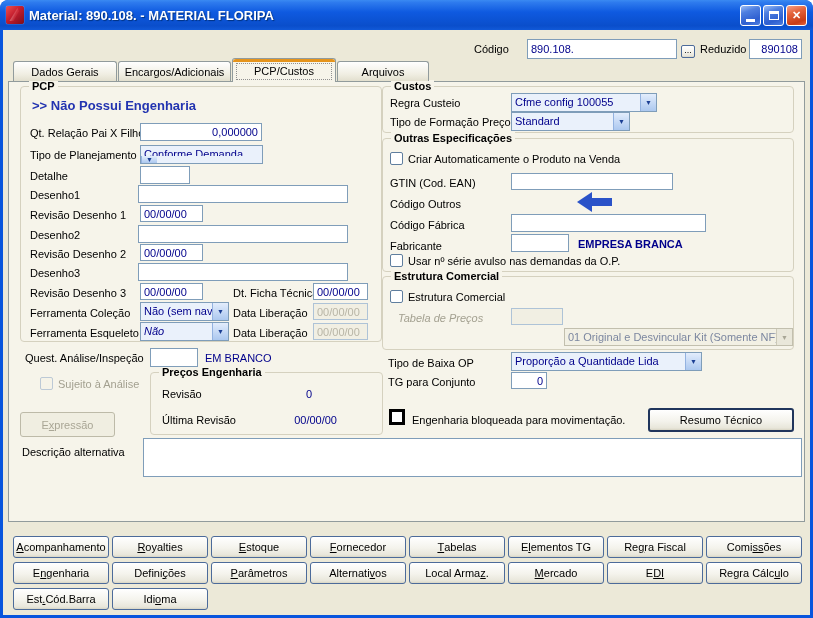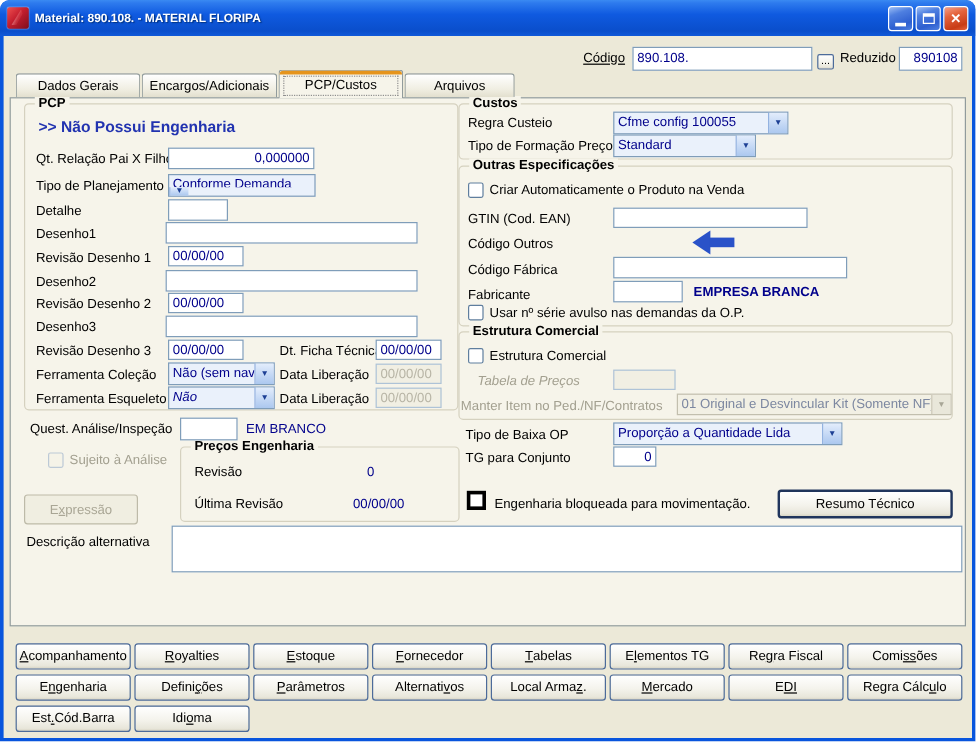--- a/index.html
+++ b/index.html
@@ -18,21 +18,21 @@
   .appicon{
     width:18px;height:18px;border-radius:2px;flex:0 0 auto;
     background:linear-gradient(135deg,#F05050 0%,#C41E2E 45%,#7E0E1C 100%);
     position:relative;box-shadow:0 0 1px #fff;
   }
   .appicon::after{
     content:"";position:absolute;left:3px;top:2px;width:10px;height:13px;
     background:linear-gradient(115deg,rgba(255,255,255,.85),rgba(255,120,120,.2) 60%,transparent);
     clip-path:polygon(85% 0,100% 25%,45% 100%,5% 100%);
   }
-  .title{flex:1;color:#fff;font-weight:bold;font-size:10px;text-shadow:1px 1px 1px #00317E;white-space:nowrap;overflow:hidden;}
+  .title{flex:1;color:#fff;font-weight:bold;font-size:13px;text-shadow:1px 1px 1px #00317E;white-space:nowrap;overflow:hidden;}
   .winbtns{display:flex;gap:2px;}
   .winbtn{
     width:21px;height:21px;border:1px solid #fff;border-radius:3px;
     background:linear-gradient(160deg,#9CBEF5 0%,#4E7FE0 30%,#2E5FD0 72%,#4E7FE0 100%);
     display:flex;align-items:center;justify-content:center;color:#fff;
     font-size:11px;font-weight:bold;cursor:pointer;
   }
   .winbtn.close{background:linear-gradient(160deg,#F5A088 0%,#E4633C 35%,#C83C16 78%,#E4633C 100%);}
   .winbtn .minbar{display:block;width:9px;height:3px;background:#fff;margin-top:11px;}
   .winbtn .maxbox{display:block;width:10px;height:9px;border:1px solid #fff;border-top:3px solid #fff;}
@@ -131,21 +131,21 @@
           <span class="maxbox"></span>
         </div>
       <div class="winbtn close">
           <span>✕</span>
         </div>
     </div>
   </div>
 
   <div class="client"></div>
 
-  <span class="lbl" style="left:486px;top:43px;text-decoration:underline;">Código</span>
+  <span class="lbl" style="left:474px;top:43px;">Código</span>
   <input class="inp" style="left: 527px; top: 39px; width: 150px; height: 20px;" value="890.108.">
   <div class="btn mini" style="left:681px;top:45px;width:14px;height:13px;">...</div>
   <span class="lbl" style="left:700px;top:43px;">Reduzido</span>
   <input class="inp right" style="left: 749px; top: 39px; width: 53px; height: 20px;" value="890108">
 
   <div class="tab" style="left:13px;width:104px;">
       <span>Dados Gerais</span>
     </div>
   <div class="tab active" style="left:232px;width:104px;">
       <span>PCP/Custos</span>
@@ -272,21 +272,20 @@
   <div class="chk" style="left:390px;top:254px;"></div>
   <span class="lbl" style="left:408px;top:255px;">Usar nº série avulso nas demandas da O.P.</span>
 
   <div class="group" style="left:382px;top:276px;width:412px;height:74px;">
     <span class="gtitle">Estrutura Comercial</span>
   </div>
   <div class="chk" style="left:390px;top:290px;"></div>
   <span class="lbl" style="left:408px;top:291px;">Estrutura Comercial</span>
   <span class="lbl gray italic" style="left:398px;top:312px;">Tabela de Preços</span>
   <input class="inp dis" style="left: 511px; top: 308px; width: 52px; height: 17px;" value="">
-  <span class="lbl gray" style="left:384px;top:333px;">Manter Item no Ped./NF/Contratos</span>
   <div class="combo dis" style="left:564px;top:328px;width:229px;height:18px;">
     <span class="ctext">01 Original e Desvincular Kit (Somente NF)</span>
     <span class="carrow">▼</span>
   </div>
 
   <span class="lbl" style="left:388px;top:357px;">Tipo de Baixa OP</span>
   <div class="combo" style="left:511px;top:352px;width:191px;height:19px;">
     <span class="ctext">Proporção a Quantidade Lida</span>
     <span class="carrow">▼</span>
   </div>

